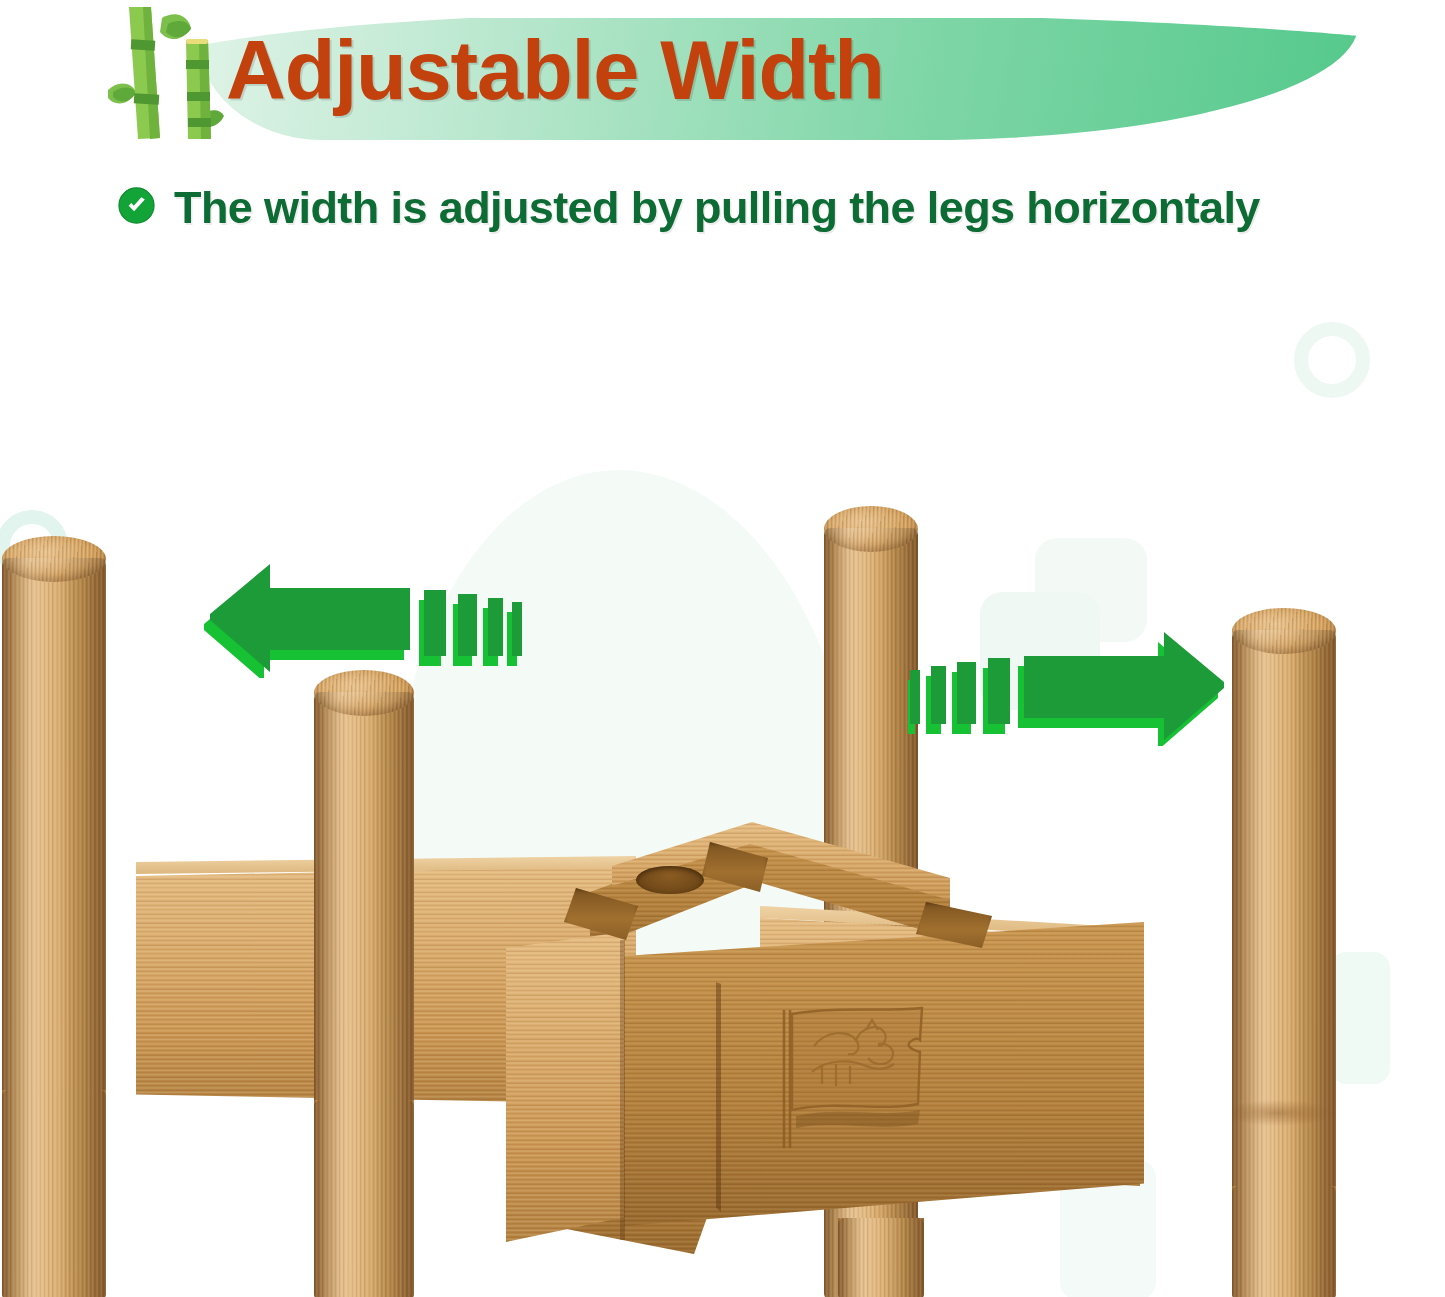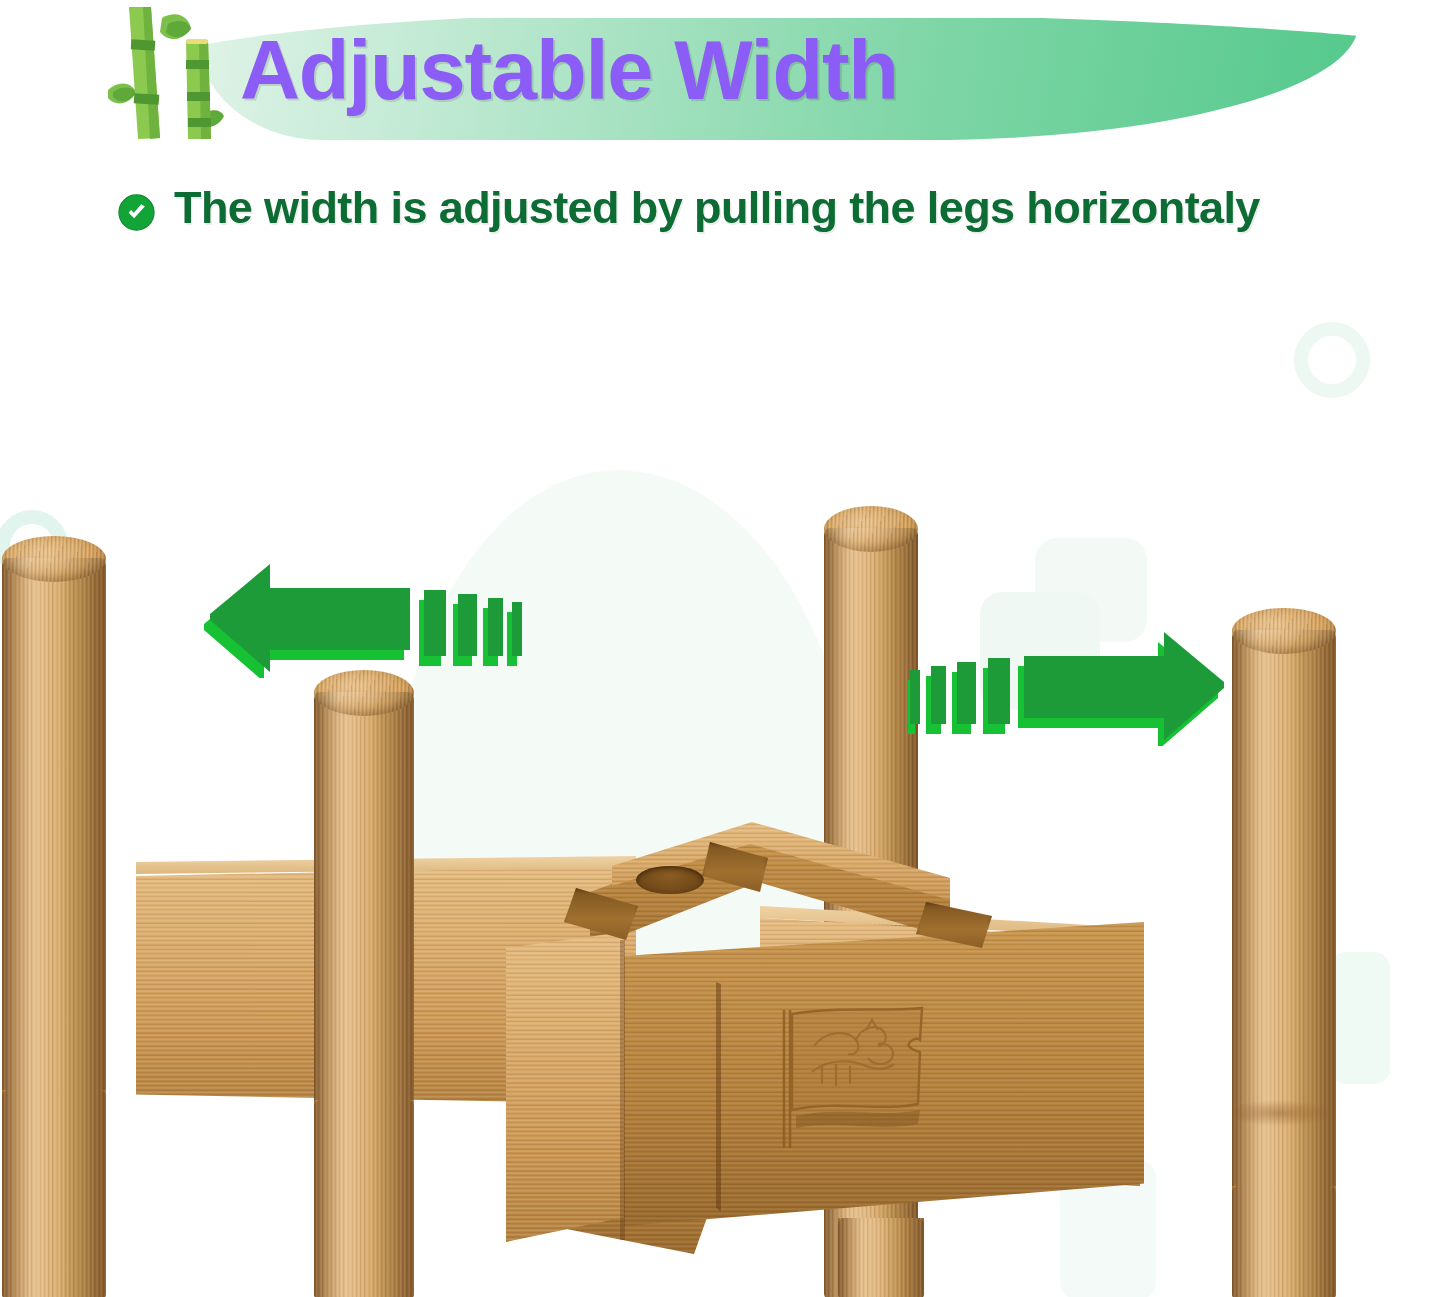--- a/index.html
+++ b/index.html
@@ -37,34 +37,34 @@
 
   
   .banner-wrap { position:absolute; left:0; top:0; width:1445px; height:140px; z-index:2; }
   .banner-shape {
     position:absolute; left:196px; top:18px; width:1162px; height:122px;
     background:linear-gradient(100deg, #dff3e7 0%, #bfe9d2 22%, #7fd6a7 62%, #55c98c 100%);
     border-radius:0 8px 480px 140px / 0 8px 128px 120px;
     clip-path: path("M 0 28 C 180 -6 520 -14 900 2 C 1060 8 1162 18 1162 18 L 1162 56 C 1162 96 1096 122 1010 122 L 120 122 C 44 122 0 104 0 78 Z");
   }
   .title {
-    position:absolute; left:240px; top:19px;
+    position:absolute; left:226px; top:19px;
     font-size:83px; font-weight:800; letter-spacing:-1.2px;
-    color:#8b5cf6;
+    color:#c2410c;
     text-shadow:2px 2px 0 rgba(0,0,0,0.12);
     white-space:nowrap;
     line-height:1.25;
   }
 
   
   .bamboo-icon { position:absolute; left:96px; top:2px; width:132px; height:142px; z-index:3; }
 
   
   .bullets { position:absolute; left:118px; top:178px; width:1230px; z-index:3; }
-  .bullet { display:flex; align-items:center; margin-bottom:44px; }
+  .bullet { display:flex; align-items:flex-start; margin-bottom:44px; }
   .check-icon { flex:0 0 auto; width:37px; height:37px; margin-top:9px; margin-right:19px; }
   .bullet-text {
     font-size:45px; font-weight:800; color:#0d6b34; line-height:1.33;
     letter-spacing:-0.6px;
     text-shadow:1.5px 1.5px 0 rgba(0,0,0,0.08);
   }
 
   
   .product { position:absolute; left:0; top:470px; width:1445px; height:830px; z-index:4; }
 

